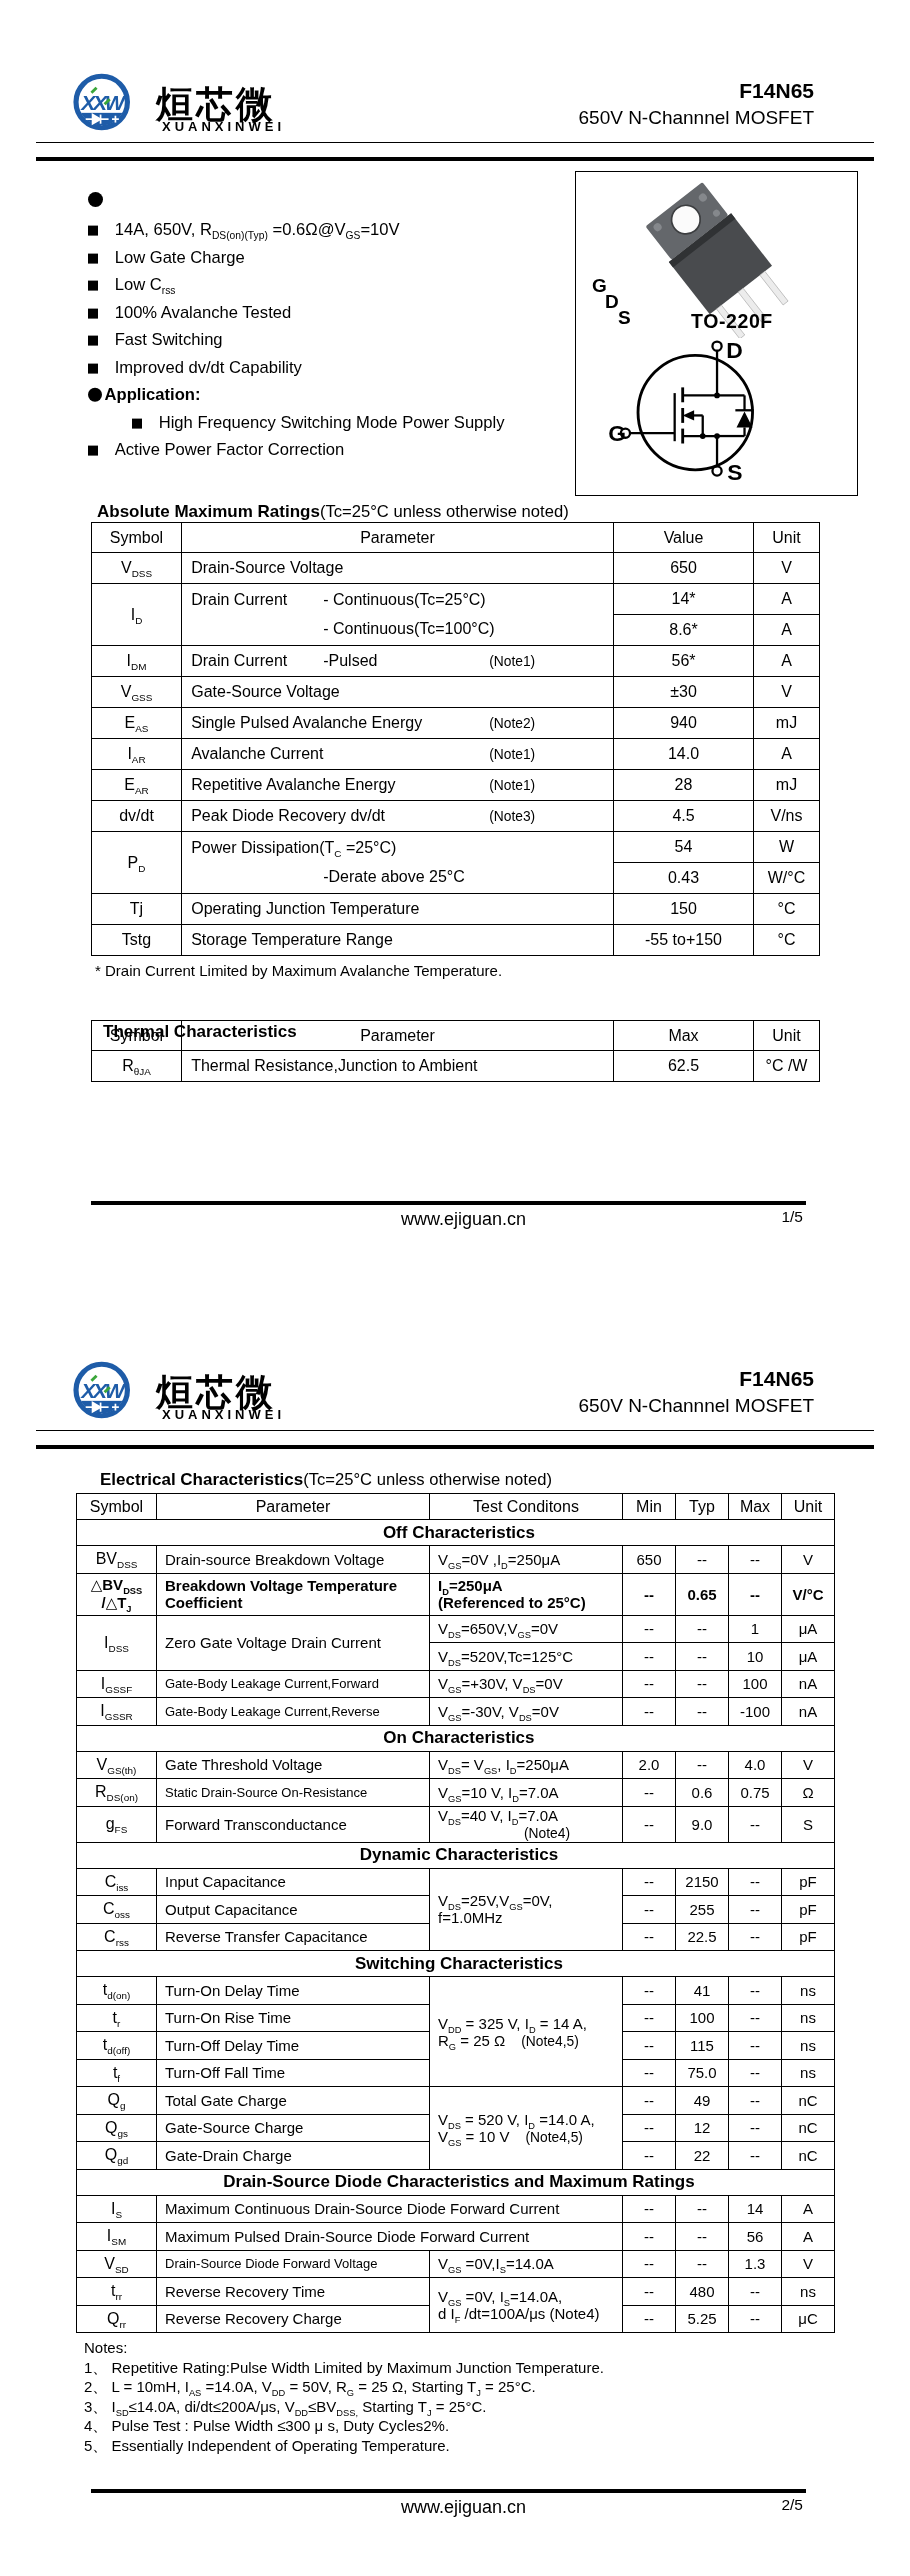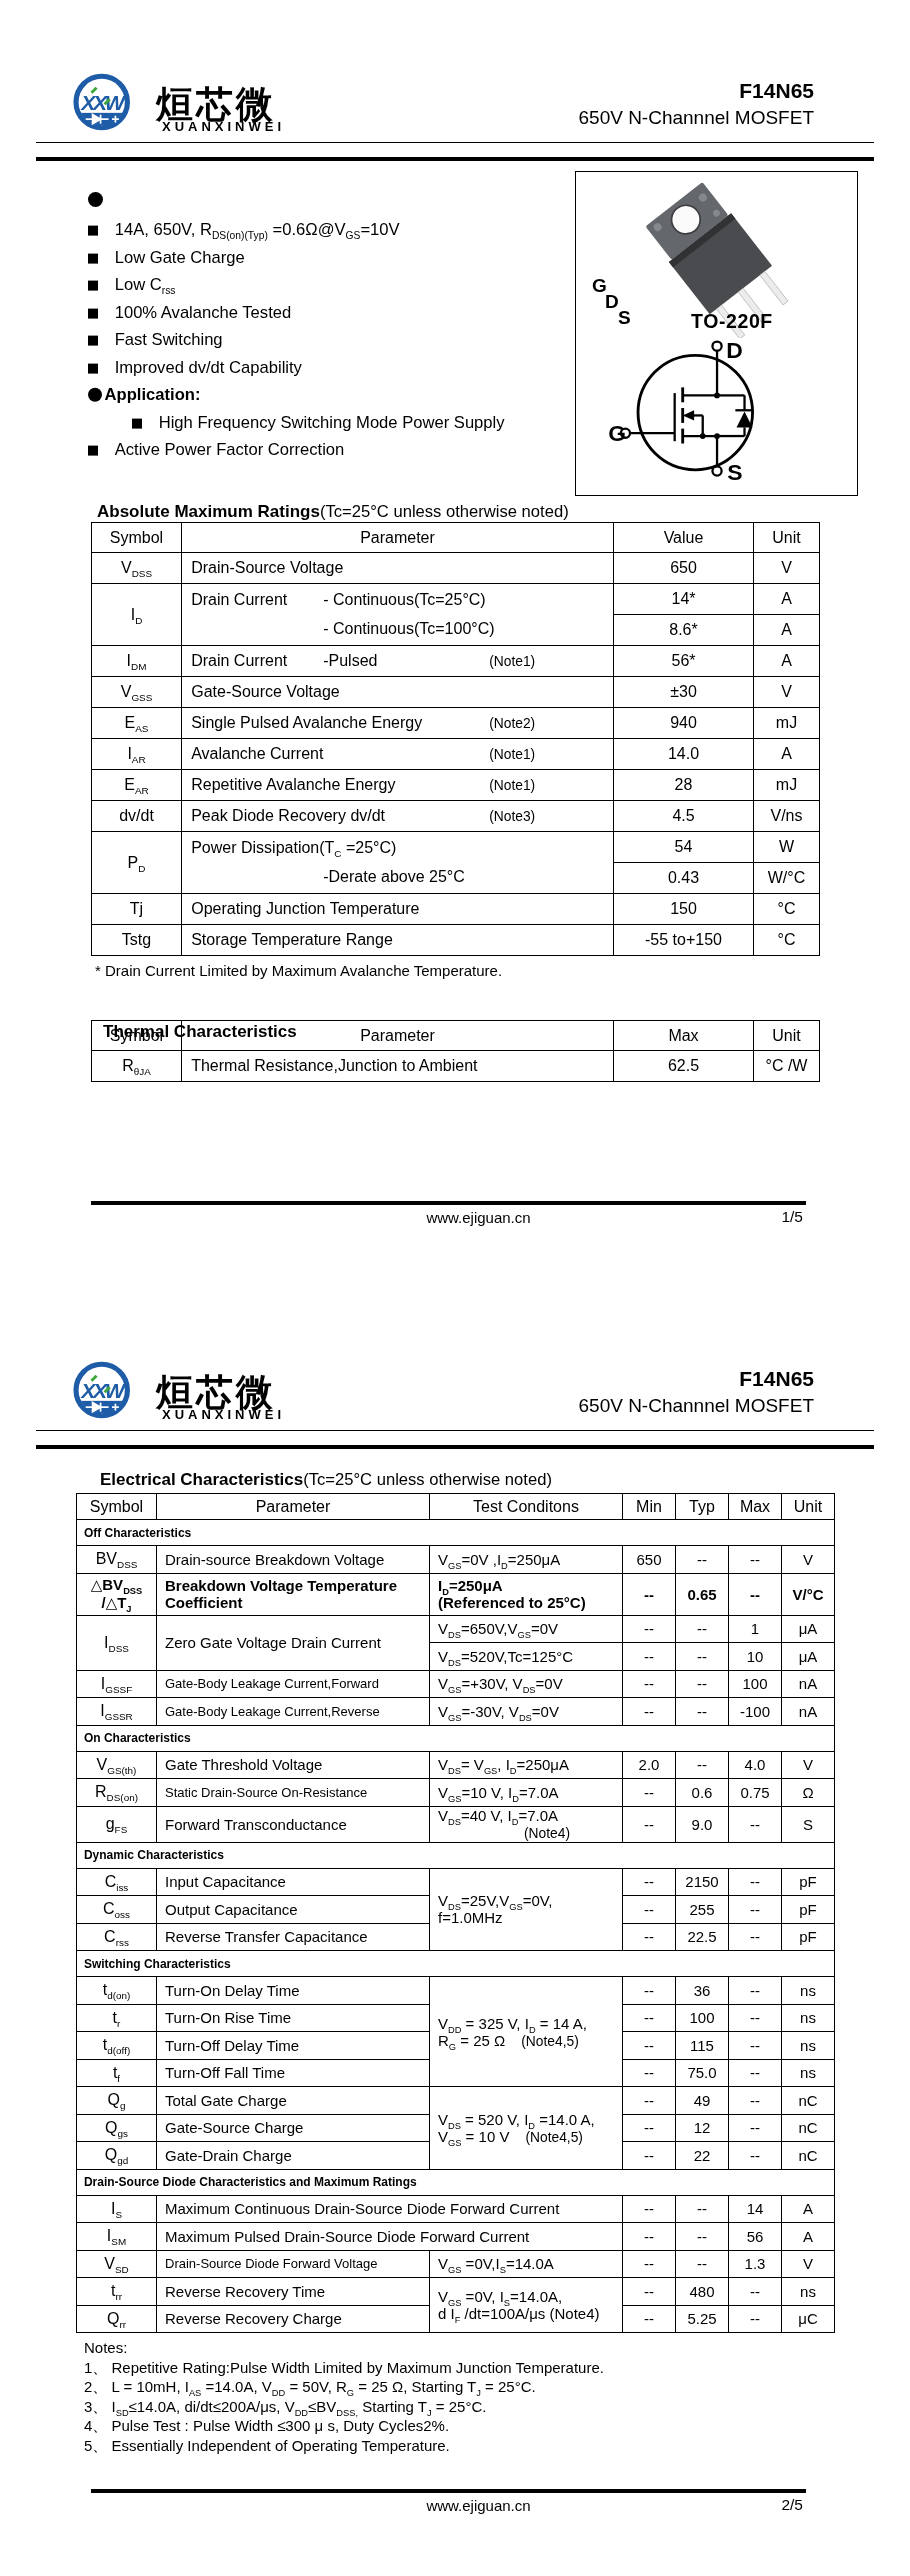--- a/index.html
+++ b/index.html
@@ -34,41 +34,41 @@
   .t .pl{text-align:left;padding-left:9.2px;}
   .t1{font-size:16px;}
   .t1 tr{height:31px;}
   .t1 tr.hd{height:30px;}
   .t1 tr.hd td{border-bottom:1.7px solid #000;}
   .t2{font-size:15px;}
   .t2 tr{height:27.5px;}
   .t2 tr.hd{height:26px;}
   .t2 tr.hd td{border-bottom:1.7px solid #000;font-size:16px;}
   .t2 tr.band{height:26px;}
-  .t2 tr.band td{font-weight:bold;font-size:12px;padding-left:6.9px;border-top:1.7px solid #000;border-bottom:1.7px solid #000;}
+  .t2 tr.band td{font-weight:bold;font-size:17px;padding-left:6.9px;border-top:1.7px solid #000;border-bottom:1.7px solid #000;text-align:center;}
   .t2 tr.r74{height:42px;font-weight:bold;}
   .t2 tr.r62{height:36px;}
   .t2 .pl{padding-left:8px;}
   .sym{font-size:16px;}
   .small{font-size:13px;}
   sub{font-size:62%;line-height:0;}
   .dcl{display:inline-block;width:132px;}
   .pp{display:inline-block;width:166px;}
   .pt{display:inline-block;width:298px;}
   .nt{font-size:13.8px;}
   .sp{margin-left:16px;}
   .ln{height:29px;display:flex;align-items:center;}
   .ind{padding-left:132px;}
   .gnote{padding-left:86px;}
   .fnote{position:absolute;font-size:15px;}
   
   .notes{position:absolute;font-size:15px;line-height:19.5px;white-space:nowrap;}
   
   .frule{position:absolute;left:91px;width:715px;height:4px;background:#000;}
-  .fsite{position:absolute;left:401px;width:155px;text-align:center;font-size:15px;}
+  .fsite{position:absolute;left:401px;width:155px;text-align:left;font-size:18px;}
   .fpage{position:absolute;left:763px;width:40px;text-align:right;font-size:15.5px;}
 </style>
 </head>
 <body>
 
 <div class="page">
 
   <svg class="logo-svg" width="80" height="60" viewBox="0 0 140 104">
     <circle cx="52" cy="52" r="45" fill="#fff" stroke="#1e5ca8" stroke-width="9"></circle>
     <clipPath id="lc1">
@@ -476,21 +476,21 @@
           <td colspan="7">Switching Characteristics</td>
         </tr>
     <tr>
       <td class="c sym">t<sub>d(on)</sub></td>
       <td class="pl">Turn-On Delay Time</td>
       <td class="pl" rowspan="4">
             <div>V<sub>DD</sub> = 325 V, I<sub>D</sub> = 14 A,</div>
             <div><span>R<sub>G</sub> = 25 Ω</span><span class="nt sp">(Note4,5)</span></div>
           </td>
       <td class="c">--</td>
-      <td class="c">36</td>
+      <td class="c">41</td>
       <td class="c">--</td>
       <td class="c">ns</td>
     </tr>
     <tr>
       <td class="c sym">t<sub>r</sub></td>
       <td class="pl">Turn-On Rise Time</td>
       <td class="c">--</td>
       <td class="c">100</td>
       <td class="c">--</td>
       <td class="c">ns</td>

